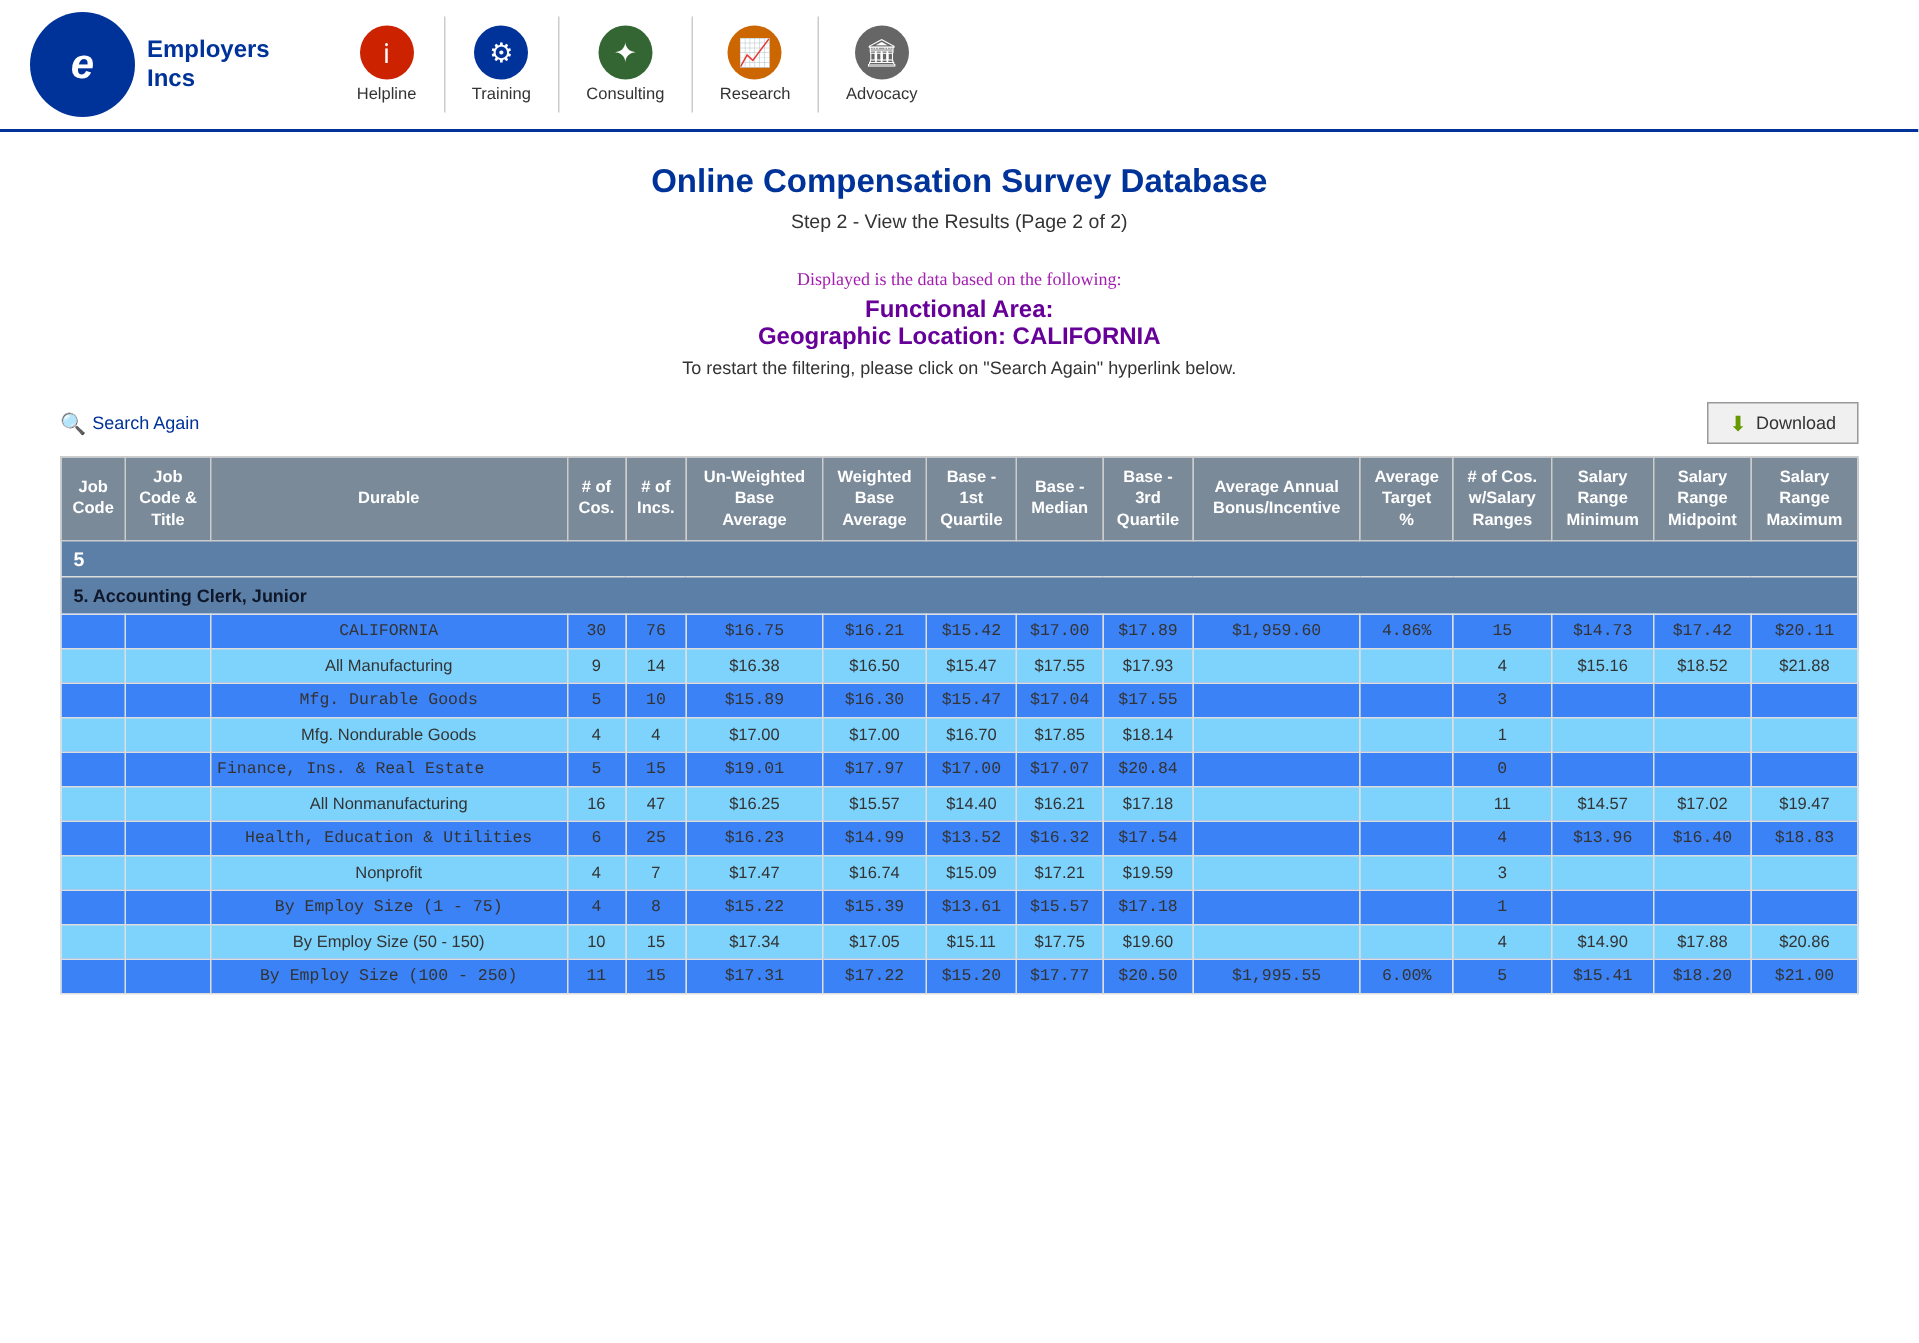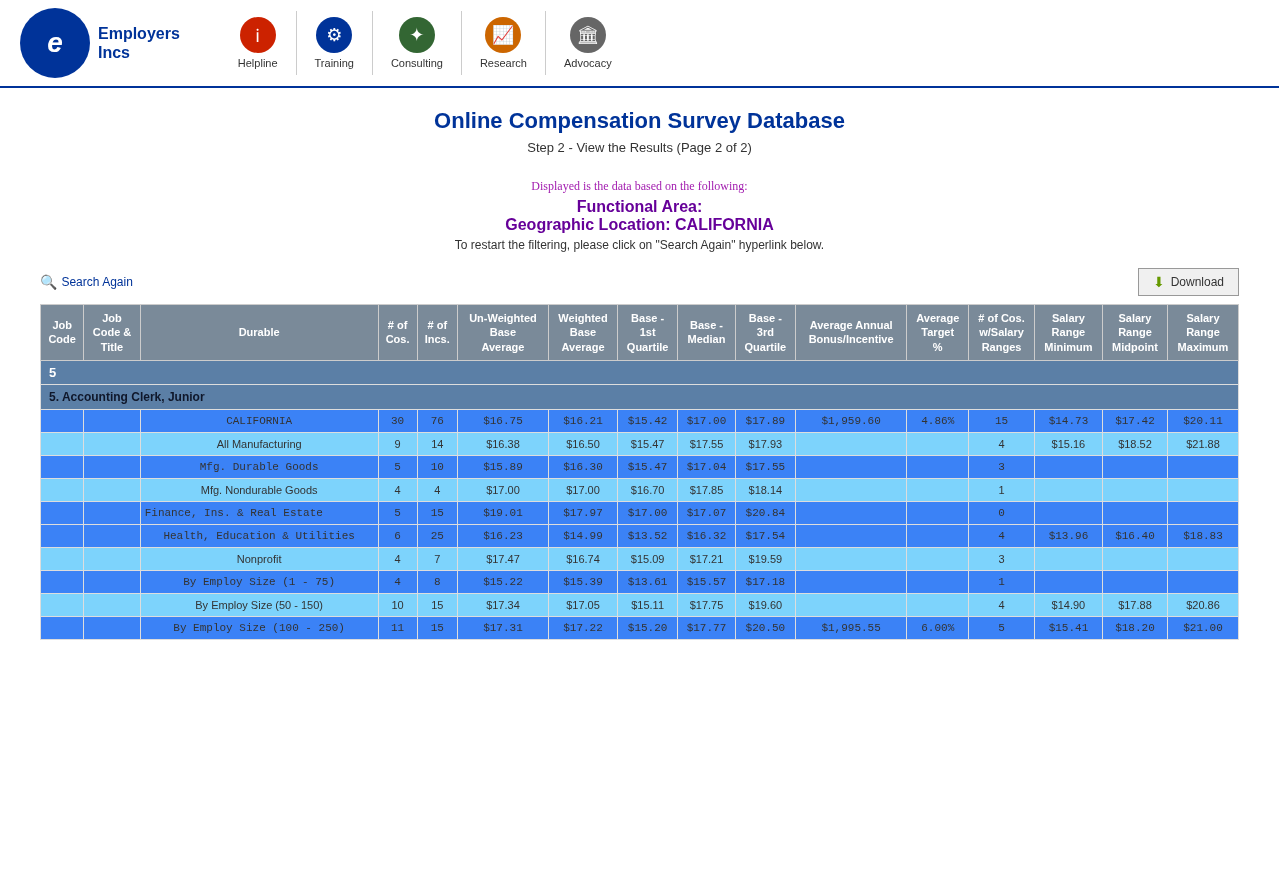--- a/index.html
+++ b/index.html
@@ -218,20 +218,38 @@
           <td>$17.00</td>
           <td>$17.07</td>
           <td>$20.84</td>
           <td></td>
           <td></td>
           <td>0</td>
           <td></td>
           <td></td>
           <td></td>
         </tr>
+        <tr class="row-even">
+          <td></td>
+          <td></td>
+          <td style="text-align: center;">All Nonmanufacturing</td>
+          <td>16</td>
+          <td>47</td>
+          <td>$16.25</td>
+          <td>$15.57</td>
+          <td>$14.40</td>
+          <td>$16.21</td>
+          <td>$17.18</td>
+          <td></td>
+          <td></td>
+          <td>11</td>
+          <td>$14.57</td>
+          <td>$17.02</td>
+          <td>$19.47</td>
+        </tr>
         <tr class="row-odd">
           <td></td>
           <td></td>
           <td style="text-align: center;">Health, Education &amp; Utilities</td>
           <td>6</td>
           <td>25</td>
           <td>$16.23</td>
           <td>$14.99</td>
           <td>$13.52</td>
           <td>$16.32</td>

